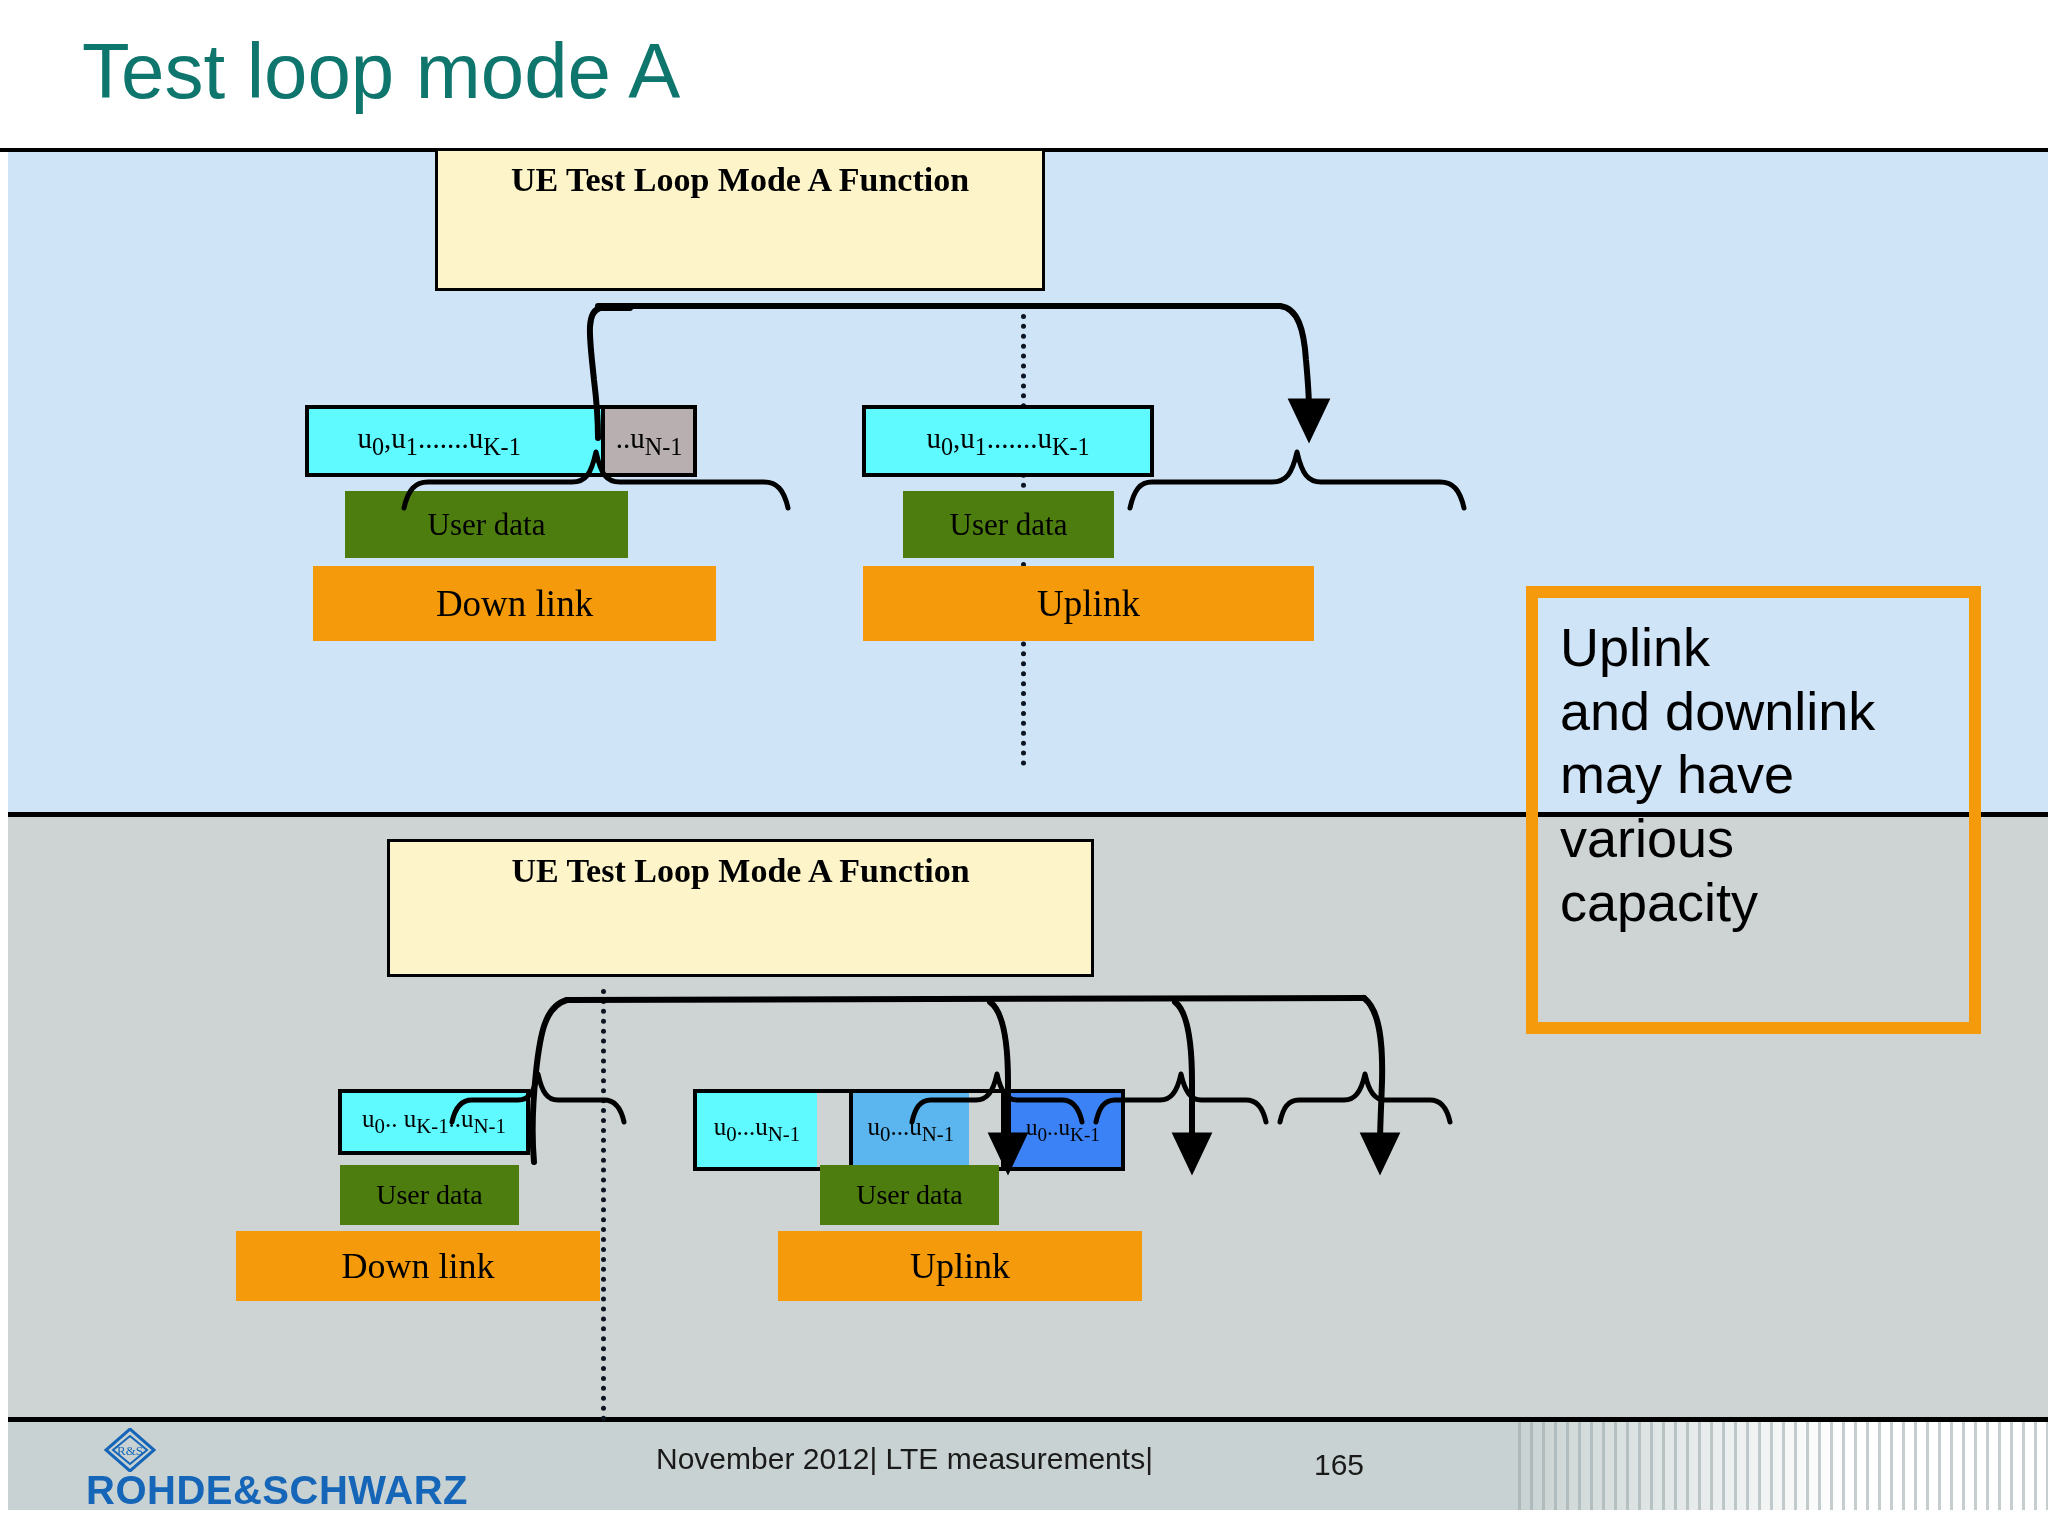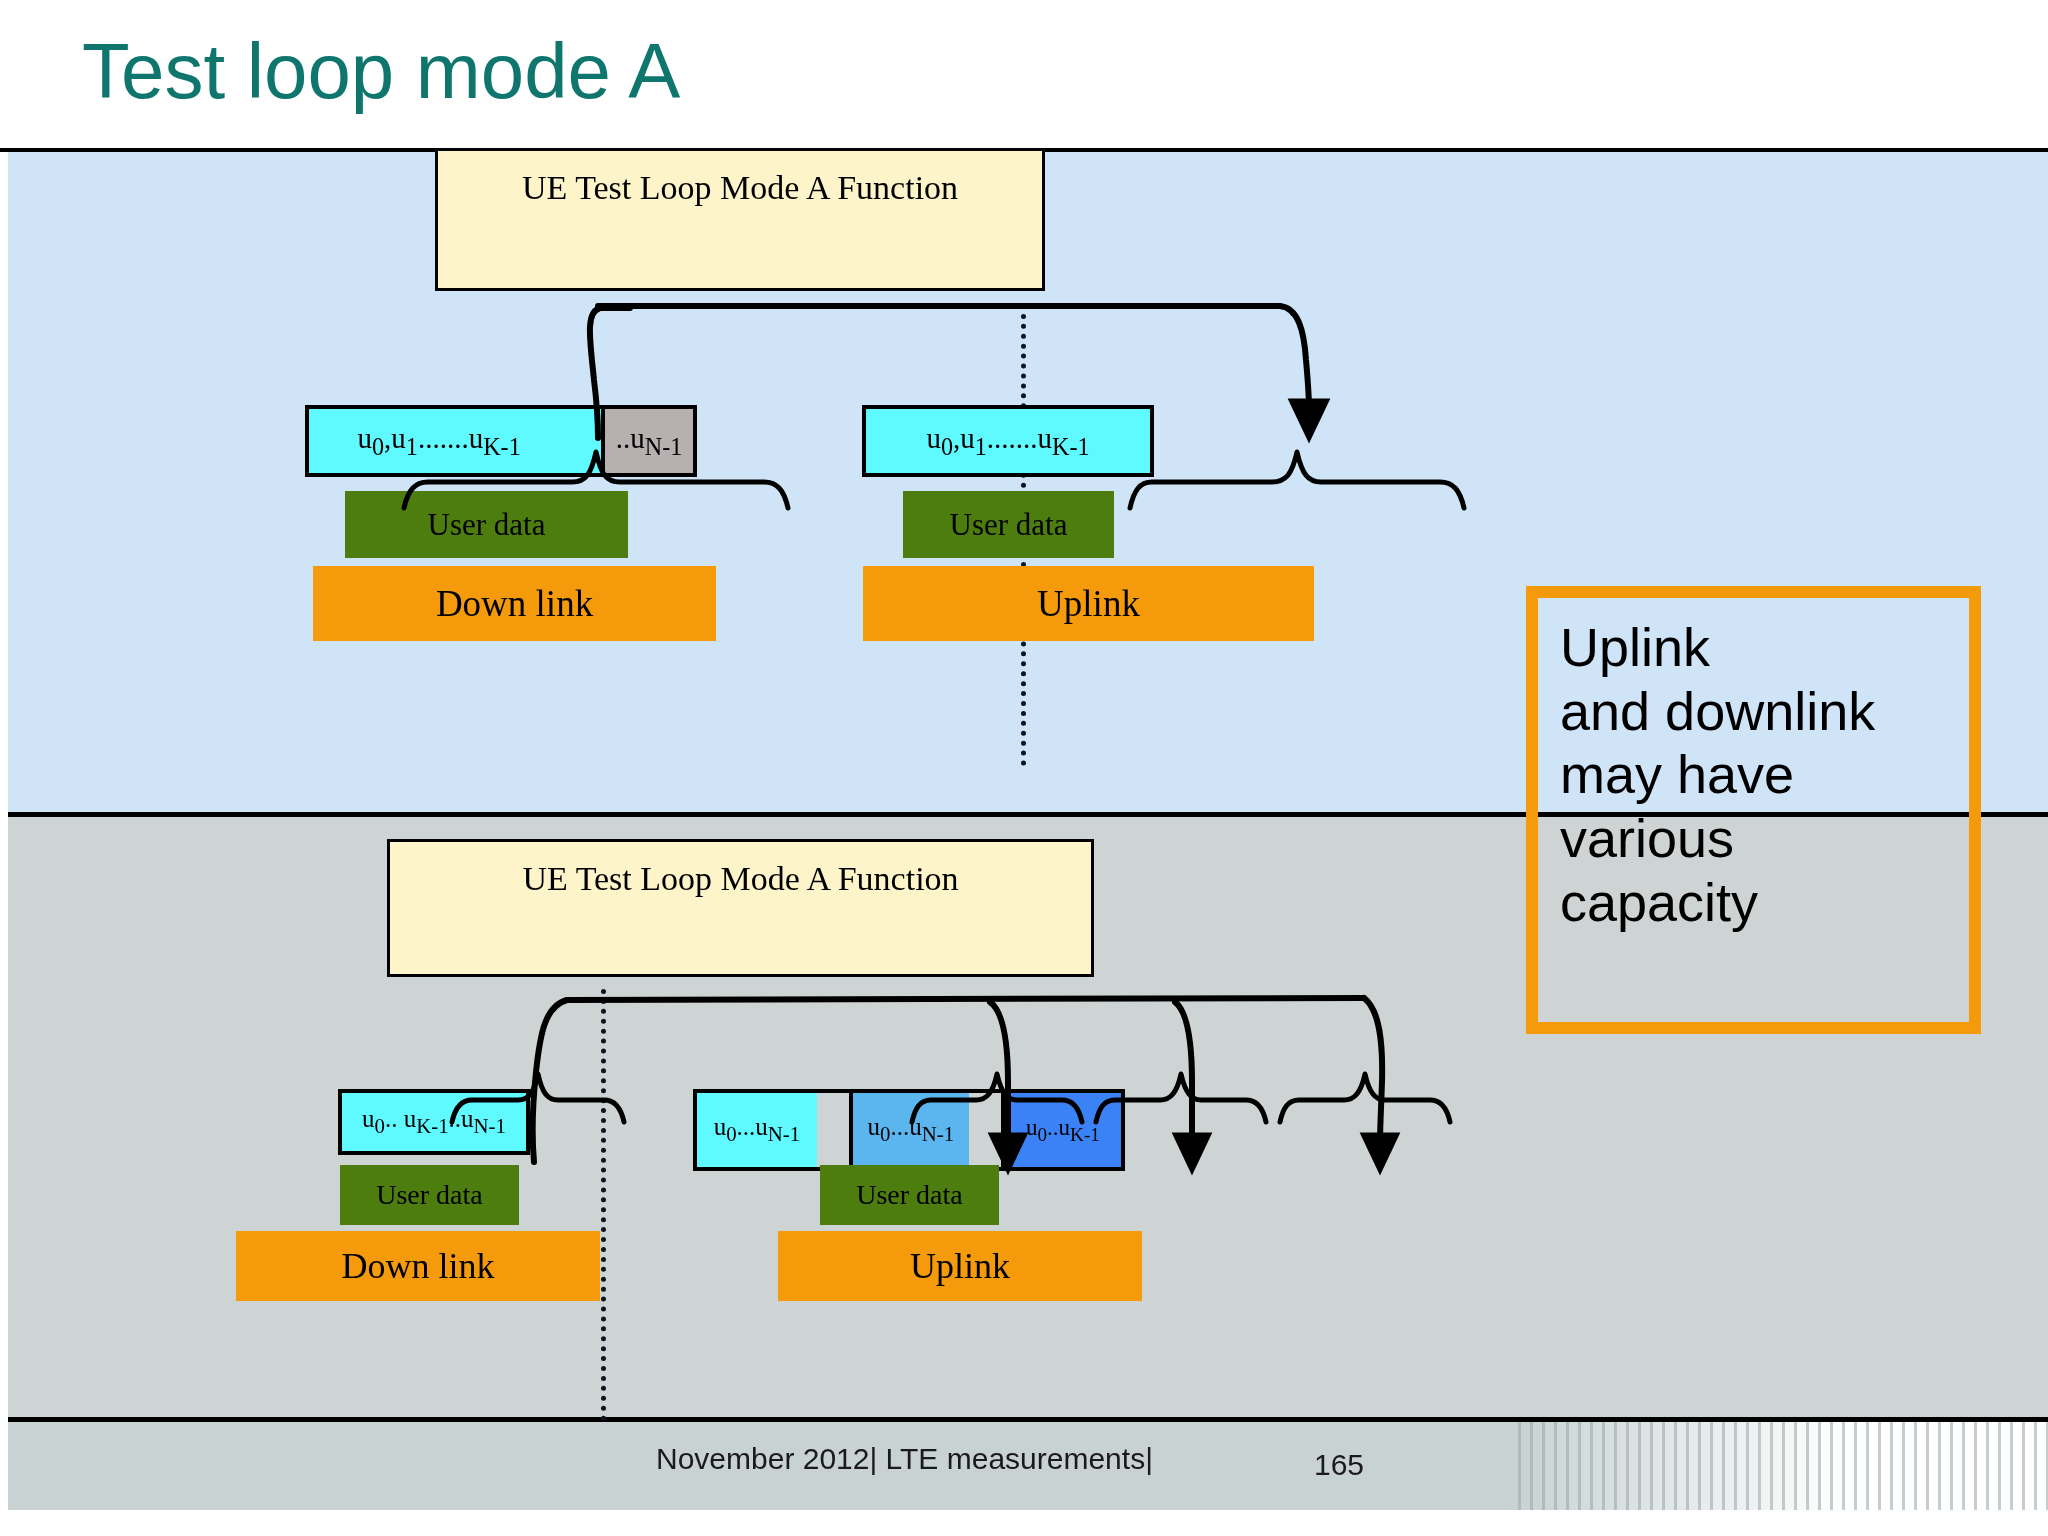--- a/index.html
+++ b/index.html
@@ -73,21 +73,21 @@
     position: absolute;
     background: #fdf5c9;
     border: 3px solid #000000;
     box-sizing: border-box;
     display: flex;
     align-items: flex-start;
     justify-content: center;
     font-family: "Liberation Serif", serif;
     color: #000000;
   }
-  .fn-box > span { margin-top: 18px; }
+  .fn-box > span { margin-top: 10px; font-weight: bold; }
 
   .data-block {
     position: absolute;
     border: 4px solid #000000;
     box-sizing: border-box;
     display: flex;
     align-items: center;
     justify-content: center;
     font-family: "Liberation Serif", serif;
     color: #000000;
@@ -369,18 +369,26 @@
     <div id="callout-text">Uplink
 and downlink
 may have
 various
 capacity</div>
   </div>
 
   <div id="footer">
     <div id="footer-stripes"></div>
 
+    <div id="logo">
+      <svg id="logo-mark" viewBox="0 0 52 44">
+        <polygon points="26,1 50,22 26,43 2,22" fill="none" stroke="#1565b8" stroke-width="3"></polygon>
+        <polygon points="26,8 43,22 26,36 9,22" fill="none" stroke="#1565b8" stroke-width="2"></polygon>
+        <text x="26" y="27" font-family="Liberation Serif, serif" font-size="13" fill="#1565b8" text-anchor="middle">R&amp;S</text>
+      </svg>
+      <div id="logo-word">ROHDE&amp;SCHWARZ</div>
+    </div>
 
     <div id="footer-meta">November 2012|  LTE measurements|</div>
     <div id="footer-page">165</div>
   </div>
 
 </div>
 
 </body></html>

